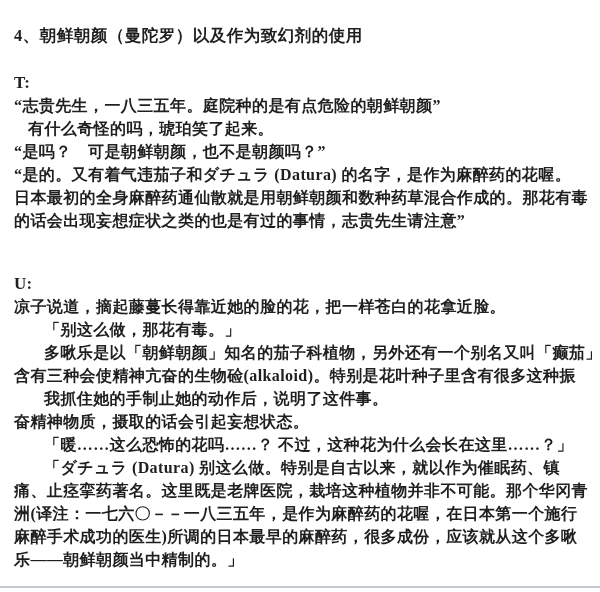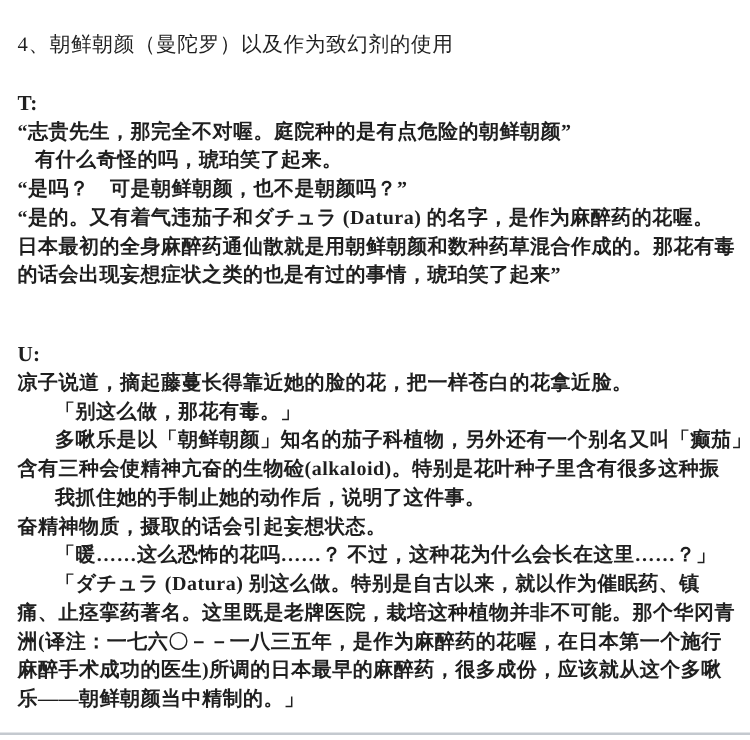--- a/index.html
+++ b/index.html
@@ -8,21 +8,21 @@
     width: 600px;
     height: 592px;
     background: #ffffff;
     overflow: hidden;
     font-family: "Liberation Serif", "DejaVu Serif", serif;
     color: #1f1f1f;
   }
   .content { padding: 24px 12px 0 14px; }
   .title {
     font-size: 16.5px;
-    font-weight: 400;
+    font-weight: 700;
     line-height: 23px;
     letter-spacing: 0.5px;
     margin: 0 0 24px 0;
     white-space: nowrap;
   }
   .ln {
     font-size: 16px;
     line-height: 23px;
     letter-spacing: 0.4px;
     font-weight: 600;
@@ -48,26 +48,26 @@
 </head>
 <body>
 
 <div class="page">
   <div class="content">
 
     <h1 class="title">4、朝鲜朝颜（曼陀罗）以及作为致幻剂的使用</h1>
 
     <div>
       <div class="ln speaker">T:</div>
-      <div class="ln">“志贵先生，那完全不对喔。庭院种的是有点危险的朝鲜朝颜”</div>
+      <div class="ln">“志贵先生，一八三五年。庭院种的是有点危险的朝鲜朝颜”</div>
       <div class="ln ind-half">有什么奇怪的吗，琥珀笑了起来。</div>
       <div class="ln">“是吗？　可是朝鲜朝颜，也不是朝颜吗？”</div>
       <div class="ln">“是的。又有着气违茄子和ダチュラ (Datura) 的名字，是作为麻醉药的花喔。</div>
       <div class="ln">日本最初的全身麻醉药通仙散就是用朝鲜朝颜和数种药草混合作成的。那花有毒</div>
-      <div class="ln">的话会出现妄想症状之类的也是有过的事情，琥珀笑了起来”</div>
+      <div class="ln">的话会出现妄想症状之类的也是有过的事情，志贵先生请注意”</div>
     </div>
 
     <div class="block-u">
       <div class="ln speaker">U:</div>
       <div class="ln">凉子说道，摘起藤蔓长得靠近她的脸的花，把一样苍白的花拿近脸。</div>
       <div class="ln ind-2">「别这么做，那花有毒。」</div>
       <div class="ln ind-2">多啾乐是以「朝鲜朝颜」知名的茄子科植物，另外还有一个别名又叫「癫茄」。</div>
       <div class="ln">含有三种会使精神亢奋的生物硷(alkaloid)。特别是花叶种子里含有很多这种振</div>
       <div class="ln ind-2">我抓住她的手制止她的动作后，说明了这件事。</div>
       <div class="ln">奋精神物质，摄取的话会引起妄想状态。</div>

